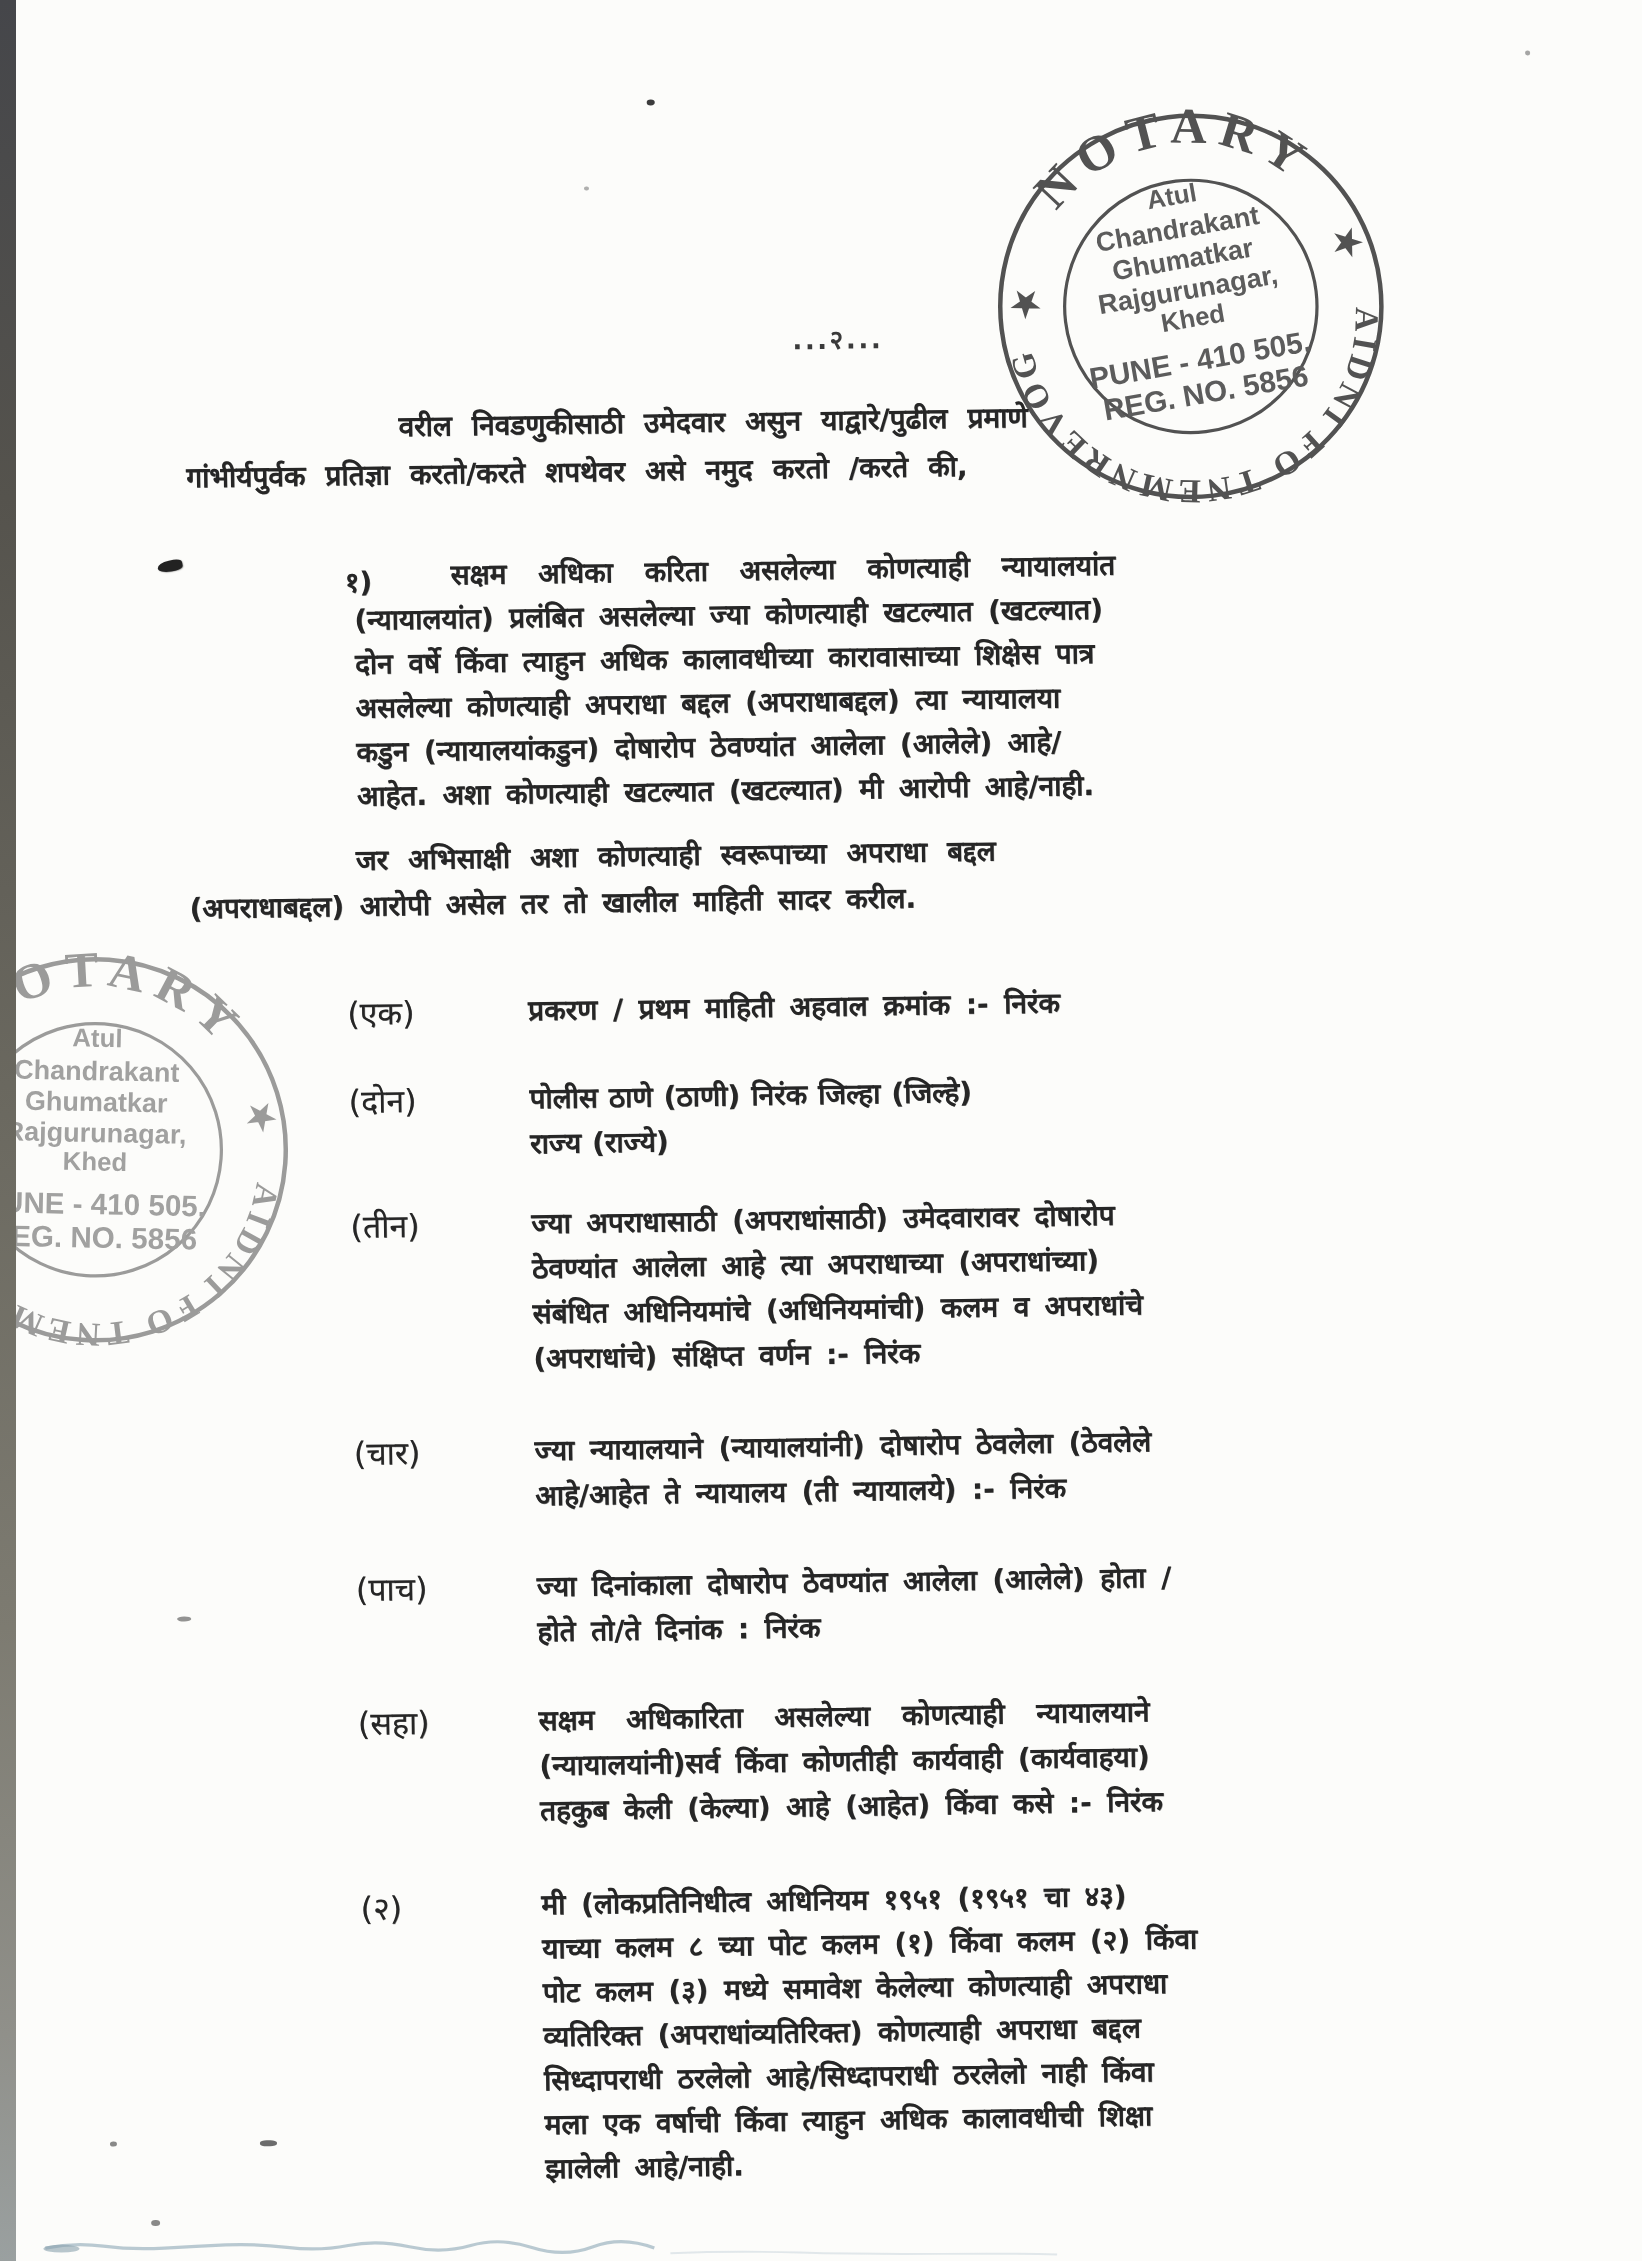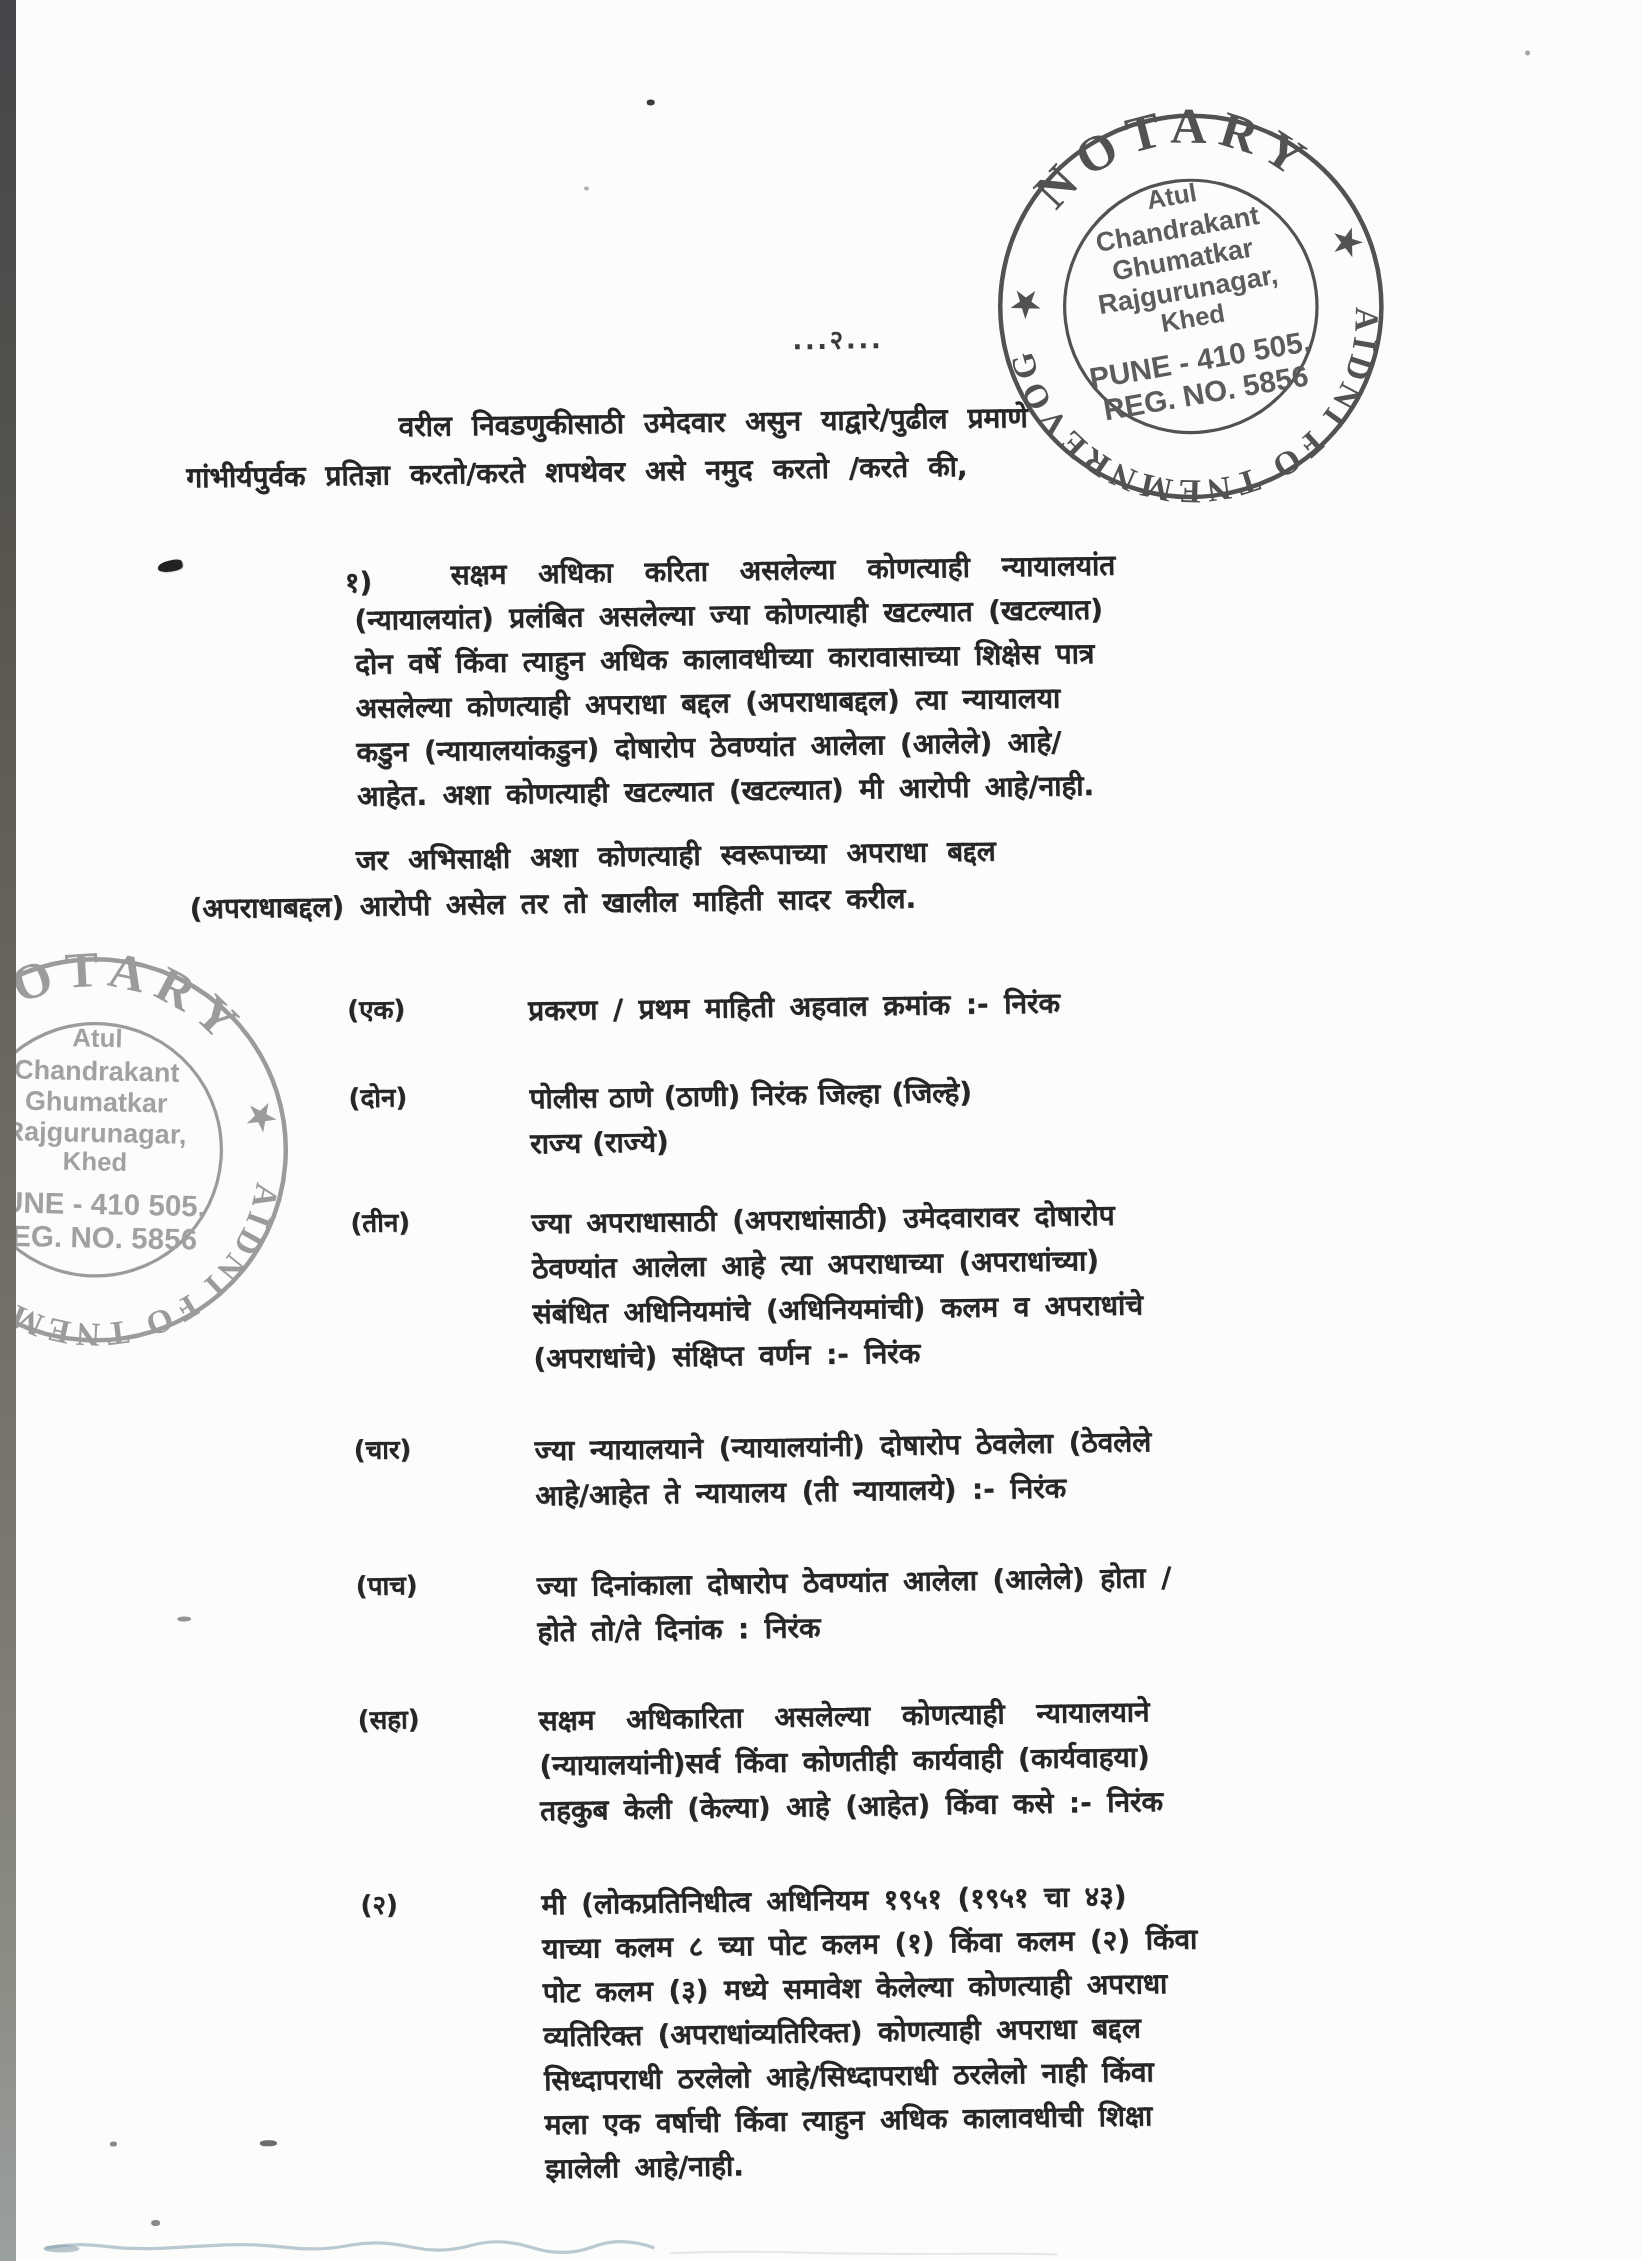--- a/index.html
+++ b/index.html
@@ -38,21 +38,21 @@
   .clause1{position:absolute;left:362px;top:548px;}
   .clause1 .tline{line-height:44px;}
   .clause1-label{position:absolute;left:353px;top:553px;}
   .indent-c1{text-indent:97px;}
   .jar{position:absolute;left:193px;top:831px;}
   .jar .tline{line-height:46px;}
   .indent-jar{text-indent:167px;}
   .item{position:absolute;left:0;width:1643px;}
   .item-label{
     position:absolute;left:349px;top:0;
-    font-weight:700;font-size:26px;color:#262626;
+    font-weight:400;font-size:32px;color:#262626;
     text-shadow:0.4px 0.4px 0.6px rgba(30,30,30,0.5);
     white-space:nowrap;
   }
   .item-lines{position:absolute;left:530px;top:0;}
   .lh68 .tline{line-height:44px;}
   
   .stamp{
     position:absolute;
     mix-blend-mode:multiply;
     pointer-events:none;

